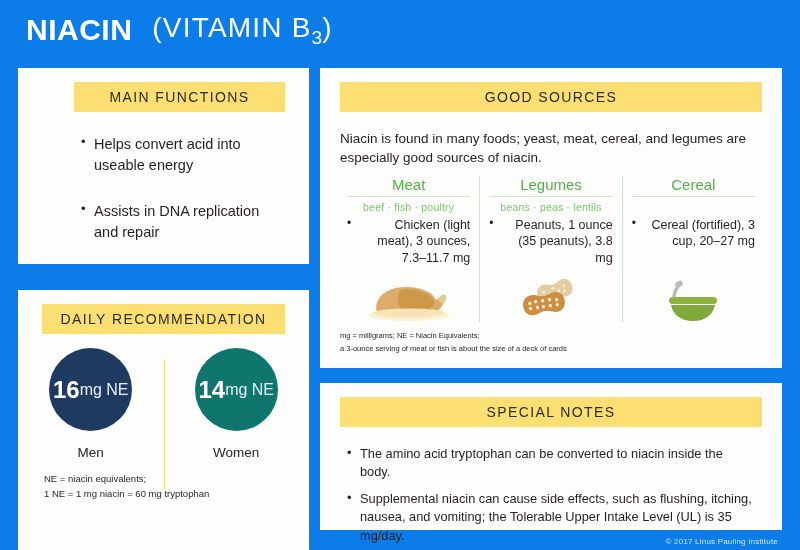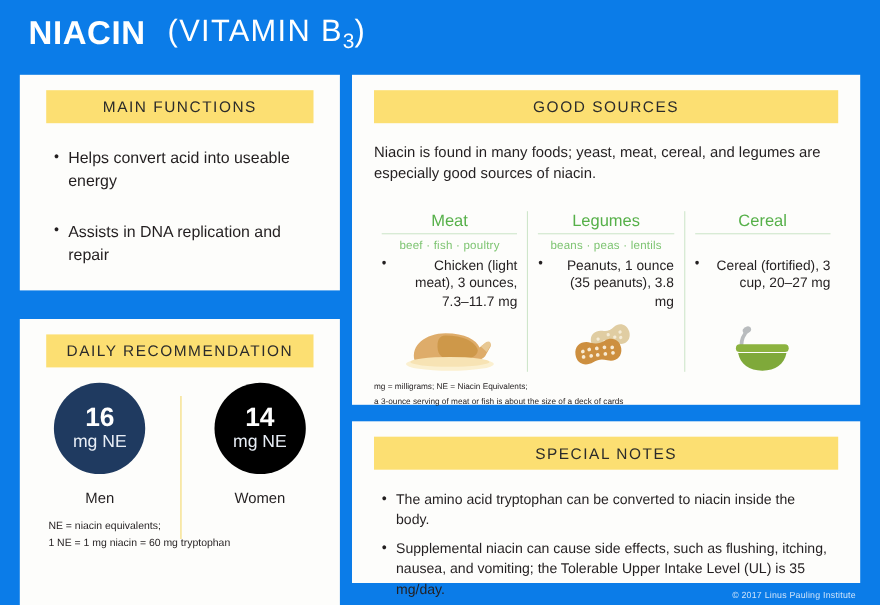--- a/index.html
+++ b/index.html
@@ -36,21 +36,21 @@
     font-size: 19px;
     vertical-align: sub;
     letter-spacing: 0;
   }
 
   
   .card {
     position: absolute;
     background: #fdfdfb;
   }
-  #card-main-functions   { left: 18px;  top: 68px;  width: 291px; height: 196px; }
+  #card-main-functions   { left: 18px;  top: 68px;  width: 291px; height: 196px; padding-left: 32px; }
   #card-daily-rec        { left: 18px;  top: 290px; width: 291px; height: 296px; }
   #card-good-sources     { left: 320px; top: 68px;  width: 462px; height: 300px; }
   #card-special-notes    { left: 320px; top: 383px; width: 462px; height: 147px; }
 
   
   .section-header {
     background: #fcdf72;
     color: #2b2b2b;
     font-size: 14px;
     letter-spacing: 1.4px;
@@ -97,26 +97,26 @@
     position: absolute;
     left: 50%; top: 2px;
     width: 1px; height: 130px;
     background: #f3d96e;
   }
   .circle-group { text-align: center; width: 120px; }
   .circle {
     width: 83px; height: 83px;
     border-radius: 50%;
     margin: 0 auto;
-    display: flex; flex-direction: column;
+    display: flex; flex-direction: row;
     align-items: center; justify-content: center;
     color: #ffffff;
   }
   .circle.men   { background: #1f3a60; }
-  .circle.women { background: #000000; }
+  .circle.women { background: #0f766e; }
   .circle-num {
     font-size: 24px; font-weight: 700; line-height: 1;
   }
   .circle-unit {
     font-size: 16px; font-weight: 400; line-height: 1.15;
     color: #e8eef6; margin-top: 1px;
   }
   .circle-label {
     margin-top: 14px;
     font-size: 13.5px;
@@ -131,21 +131,21 @@
 
   
   #gs-intro {
     margin: 18px 24px 0 20px;
     font-size: 13.5px;
     line-height: 1.4;
     color: #231f20;
   }
   .food-cols {
     display: flex;
-    margin: 24px 18px 0 18px;
+    margin: 8px 18px 0 18px;
     height: 146px;
   }
   .food-col {
     flex: 1;
     padding: 0 9px;
     position: relative;
   }
   .food-col + .food-col { border-left: 1px solid #cfe6cb; }
   .food-title {
     text-align: center;

